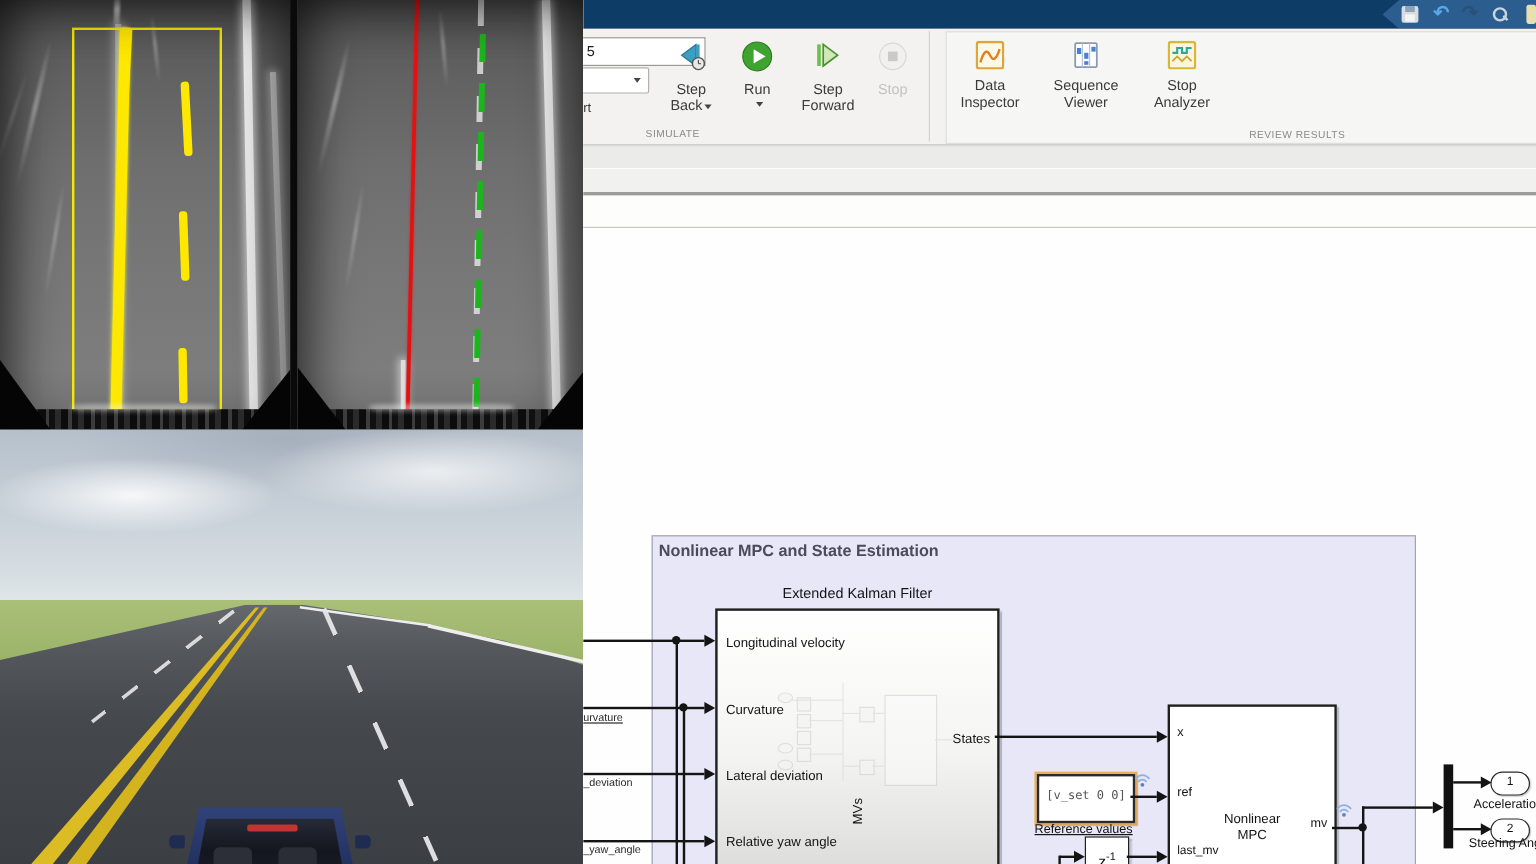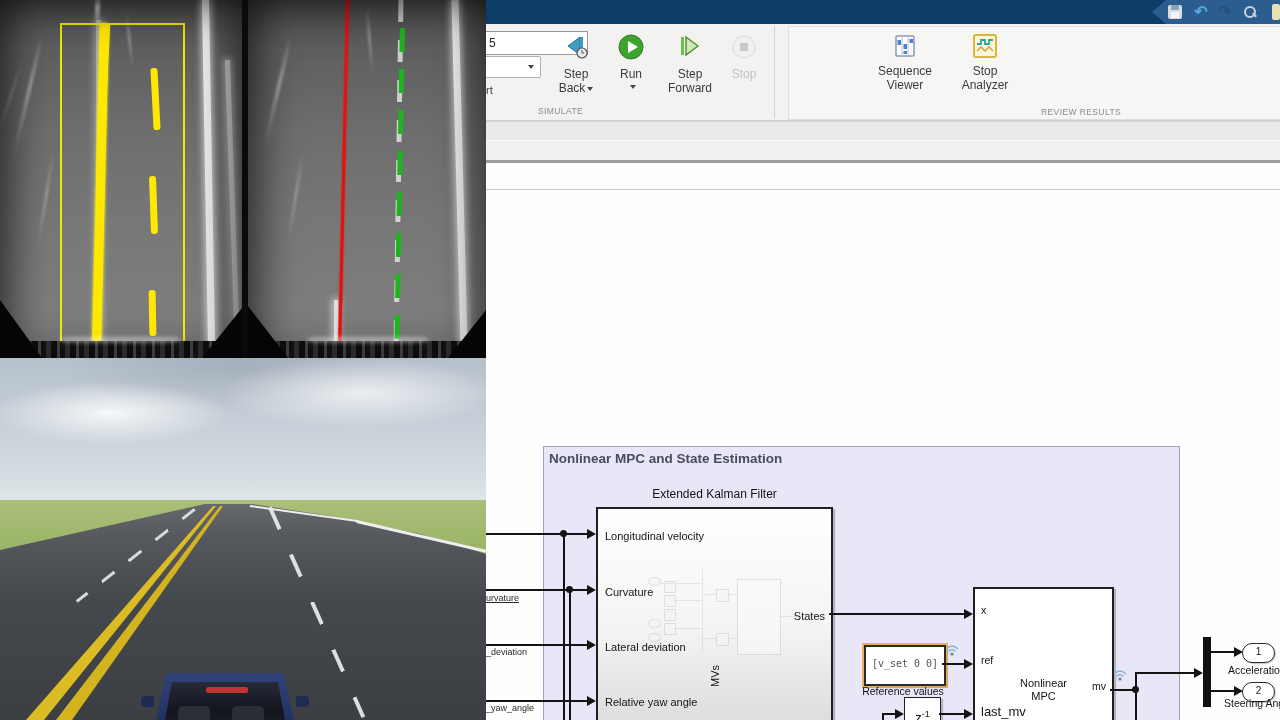--- a/index.html
+++ b/index.html
@@ -207,20 +207,28 @@
         </svg>
         <div class="tlabel" style="left:0;top:36px;width:40px;color:#9a9a98;">Stop</div>
       </div>
 
       <div class="seclabel" style="left:52px;top:82px;">SIMULATE</div>
 
       <div style="position:absolute;left:288px;top:2px;width:1px;height:92px;background:#d2d2d0;"></div>
 
       <div style="position:absolute;left:302px;top:2px;width:492px;height:92px;background:#f6f6f4;border:1px solid #dededc;">
 
+        <div style="position:absolute;left:12px;top:6px;width:48px;height:84px;">
+          <svg width="24" height="24" style="position:absolute;left:12px;top:1px;">
+            <rect x="1" y="1" width="22" height="22" rx="2" fill="#fdf7e6" stroke="#e0a53a" stroke-width="2"></rect>
+            <path d="M4 18 Q8 4 12 12 T20 7" fill="none" stroke="#e08020" stroke-width="2"></path>
+          </svg>
+          <div class="tlabel" style="left:-4px;top:32px;width:56px;">Data</div>
+          <div class="tlabel" style="left:-4px;top:46px;width:56px;">Inspector</div>
+        </div>
 
         <div style="position:absolute;left:86px;top:6px;width:60px;height:84px;">
           <svg width="24" height="24" style="position:absolute;left:18px;top:1px;">
             <rect x="3" y="2" width="18" height="20" rx="1" fill="#fff" stroke="#8a9ab0" stroke-width="1.5"></rect>
             <line x1="9" y1="2" x2="9" y2="22" stroke="#b8c2d0" stroke-width="1"></line>
             <line x1="15" y1="2" x2="15" y2="22" stroke="#b8c2d0" stroke-width="1"></line>
             <rect x="4.5" y="6" width="3.5" height="5" fill="#4a7fd4"></rect>
             <rect x="10.5" y="10" width="3.5" height="5" fill="#4a7fd4"></rect>
             <rect x="16.5" y="5" width="3.5" height="4" fill="#4a7fd4"></rect>
             <rect x="10.5" y="17" width="3.5" height="3" fill="#4a7fd4"></rect>
@@ -282,37 +290,37 @@
         <div class="plabel" style="left:7px;top:77px;">Curvature</div>
         <div class="plabel" style="left:7px;top:132px;">Lateral deviation</div>
         <div class="plabel" style="left:7px;top:187px;">Relative yaw angle</div>
         <div class="plabel" style="right:6px;top:101px;">States</div>
         <div class="plabel" style="left:111px;top:178px;transform:rotate(-90deg);transform-origin:left top;">MVs</div>
       </div>
 
       <div class="blk" style="left:487px;top:397px;width:137px;height:206px;">
         <div class="plabel" style="left:6px;top:15px;font-size:10.5px;">x</div>
         <div class="plabel" style="left:6px;top:65px;font-size:10.5px;">ref</div>
-        <div class="plabel" style="left:6px;top:115px;font-size:13px;">last_mv</div>
+        <div class="plabel" style="left:6px;top:115px;font-size:10px;">last_mv</div>
 
         <div style="position:absolute;left:0;top:88px;width:137px;text-align:center;font-size:11px;color:#141414;line-height:13px;">
           <div>Nonlinear</div>
           <div>MPC</div>
         </div>
         <div class="plabel" style="right:6px;top:91px;font-size:10.5px;">mv</div>
         <div style="position:absolute;left:4px;top:185px;">
           
           
         </div>
       </div>
 
       <div class="blk" style="left:378px;top:455px;width:78px;height:37px;border:2px solid #2a2a2a;box-shadow:0 0 0 2px rgba(232,164,60,.8),2px 2px 1px rgba(0,0,0,.2);text-align:center;">
         <div style="font-family:'DejaVu Sans Mono',monospace;font-size:10px;color:#555;line-height:33px;">[v_set 0 0]</div>
       </div>
-      <div style="position:absolute;left:360px;top:495px;width:114px;text-align:center;font-size:10.5px;color:#141414;">Reference values</div>
+      <div style="position:absolute;left:360px;top:495px;width:114px;text-align:center;font-size:10.5px;color:#141414;text-decoration:underline;">Reference values</div>
 
       <div class="blk" style="left:418px;top:507px;width:35px;height:36px;text-align:center;border-width:1.5px;">
         <div style="font-size:13px;color:#141414;line-height:32px;"><span>z</span><sup style="font-size:9px;">-1</sup></div>
       </div>
 
       <div style="position:absolute;left:717px;top:447px;width:8px;height:70px;background:#111;"></div>
       <div style="position:absolute;left:756px;top:453px;width:31px;height:18px;background:#fff;border:1.6px solid #2a2a2a;border-radius:10px;text-align:center;font-size:10px;line-height:16px;color:#141414;box-shadow:1px 1px 1px rgba(0,0,0,.2);"><span>1</span></div>
       <div style="position:absolute;left:742px;top:474px;font-size:10.5px;color:#141414;white-space:nowrap;">Acceleratio</div>
       <div style="position:absolute;left:756px;top:492px;width:31px;height:18px;background:#fff;border:1.6px solid #2a2a2a;border-radius:10px;text-align:center;font-size:10px;line-height:16px;color:#141414;box-shadow:1px 1px 1px rgba(0,0,0,.2);"><span>2</span></div>
       <div style="position:absolute;left:738px;top:507px;font-size:10.5px;color:#141414;white-space:nowrap;">Steering Ang</div>

